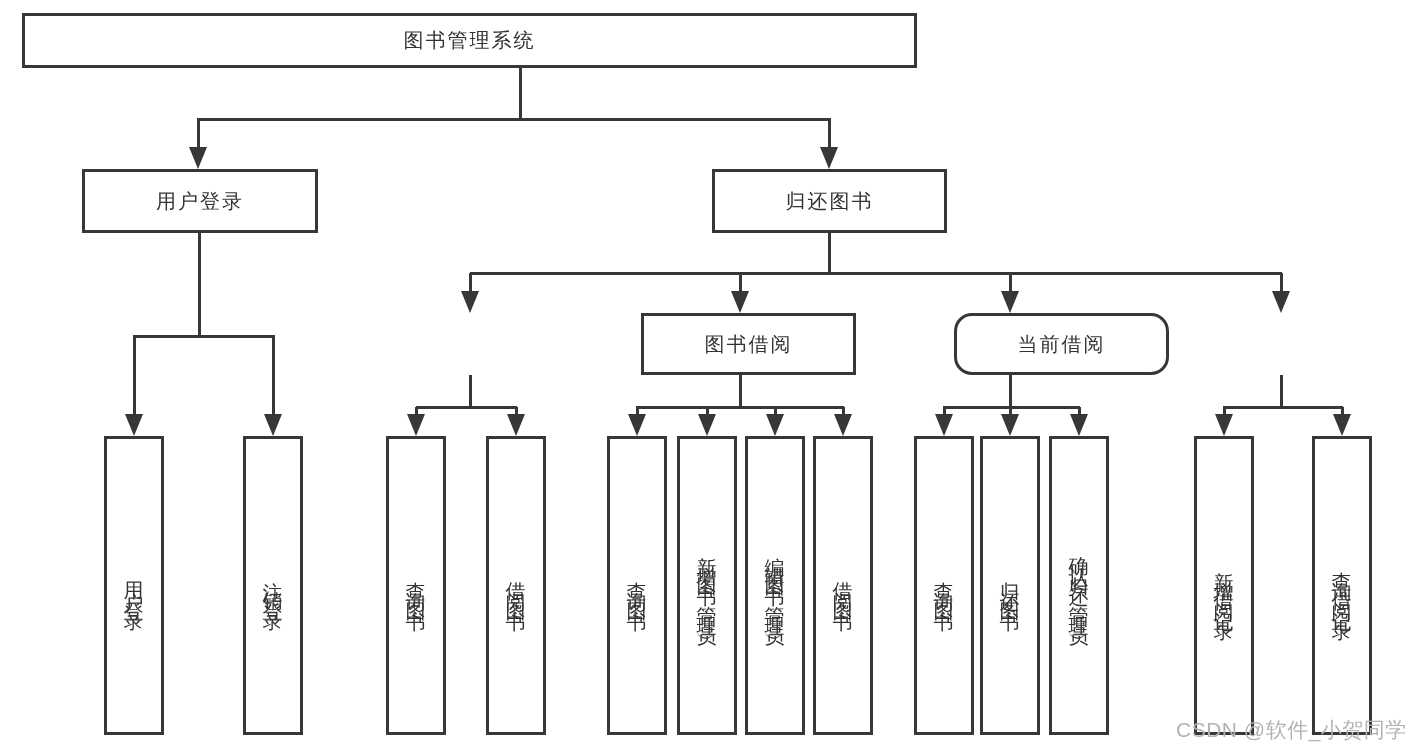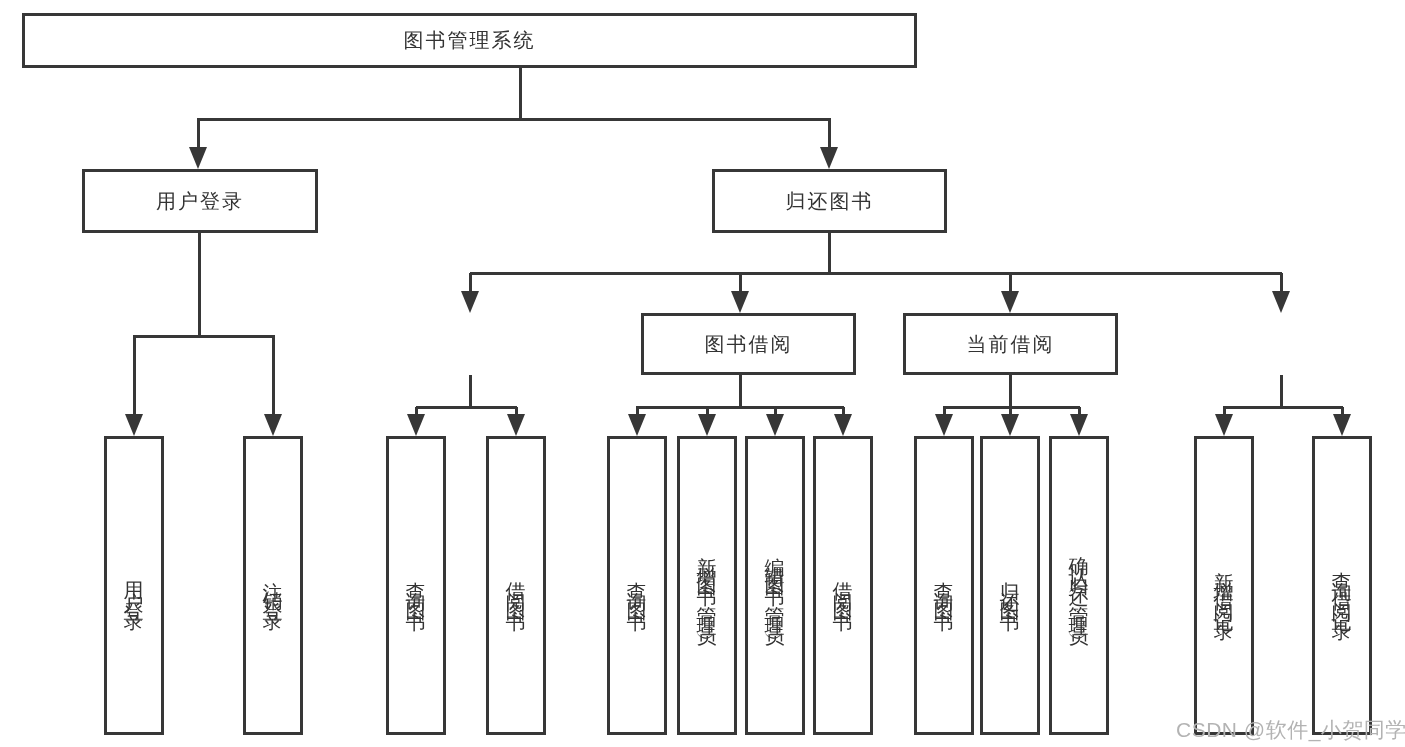--- a/index.html
+++ b/index.html
@@ -40,21 +40,21 @@
 <body>
 
 <div id="canvas">
 
   <div class="box root" style="left:22px;top:13px;width:895px;height:55px;">图书管理系统</div>
 
   <div class="box" style="left:82px;top:169px;width:236px;height:64px;">用户登录</div>
   <div class="box" style="left:712px;top:169px;width:235px;height:64px;">归还图书</div>
 
   <div class="box" style="left:633px;top:313px;width:215px;height:62px;margin-left:8px;">图书借阅</div>
-  <div class="box" style="left:903px;top:313px;width:215px;height:62px;">当前借阅</div>
+  <div class="box" style="left:954px;top:313px;width:215px;height:62px;border-radius:18px;">当前借阅</div>
 
   <div class="box vbox" style="left:104px;top:436px;width:60px;height:299px;">用户登录</div>
   <div class="box vbox" style="left:243px;top:436px;width:60px;height:299px;">注销登录</div>
 
   <div class="box vbox" style="left:386px;top:436px;width:60px;height:299px;">查询图书</div>
   <div class="box vbox" style="left:486px;top:436px;width:60px;height:299px;">借阅图书</div>
 
   <div class="box vbox" style="left:607px;top:436px;width:60px;height:299px;">查询图书</div>
   <div class="box vbox" style="left:677px;top:436px;width:60px;height:299px;">新增图书（管理员）</div>
   <div class="box vbox" style="left:745px;top:436px;width:60px;height:299px;">编辑图书（管理员）</div>

